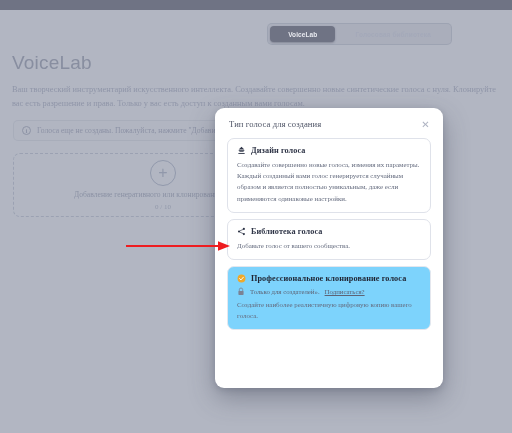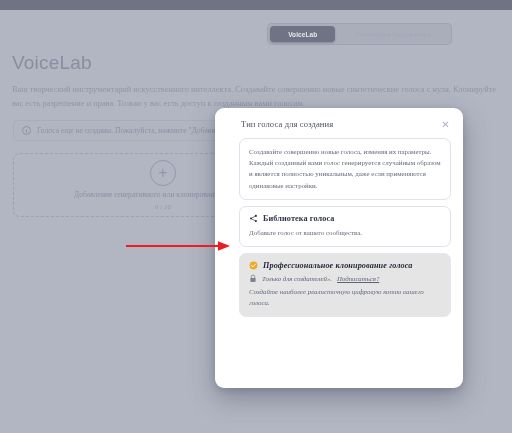--- a/index.html
+++ b/index.html
@@ -123,26 +123,26 @@
   
   .arrow {
     position: absolute; left: 126px; top: 240px;
     width: 104px; height: 12px;
     z-index: 40;
   }
 
   
   .modal {
     position: absolute; left: 215px; top: 108px;
-    width: 248px; height: 280px;
+    width: 228px; height: 280px;
     background: #ffffff;
     border-radius: 9px;
     box-shadow: 0 10px 26px rgba(55,60,78,0.38), 0 2px 6px rgba(55,60,78,0.2);
     z-index: 30;
-    padding: 10px 10px 0 22px;
+    padding: 10px 10px 0 10px;
     display: flex; flex-direction: column;
   }
   .modal-head {
     display: flex; align-items: flex-start; justify-content: space-between;
     padding: 1px 2px 0 4px;
     margin-bottom: 8px;
   }
   .modal-title {
     font-size: 8.6px; color: #4b5163; letter-spacing: 0.1px;
   }
@@ -156,21 +156,21 @@
   }
 
   .cards { display: flex; flex-direction: column; gap: 6px; padding: 0 2px; }
 
   .card {
     border: 1px solid #dfe2ea;
     border-radius: 7px;
     background: #fff;
     padding: 7px 9px 8px 9px;
   }
-  .card.pro { background: #e5e5e5; border-color: #e4e7ee; font-style: italic; }
+  .card.pro { background: #7dd3fc; border-color: #e4e7ee; }
   .card-head {
     display: flex; align-items: center; gap: 5px;
     margin-bottom: 4px;
   }
   .card-title {
     font-size: 8.2px; font-weight: bold; color: #2f3547;
     letter-spacing: 0.1px;
   }
   .card-title.pro { color: #1f2432; }
   .card-desc {
@@ -233,20 +233,31 @@
 <div class="modal">
 
   <div class="modal-head">
     <div class="modal-title">Тип голоса для создания</div>
     <div class="close">✕</div>
   </div>
 
   <div class="cards">
 
     <div class="card">
+      <div class="card-head">
+        <span class="ico">
+          <svg width="9" height="9" viewBox="0 0 16 16">
+            <path d="M8 1.5 L13 6 H3 Z" fill="#2f3547"></path>
+            <rect x="3" y="7.2" width="10" height="1.4" fill="#2f3547"></rect>
+            <rect x="4.2" y="9.4" width="7.6" height="1.3" fill="#2f3547"></rect>
+            <rect x="2.4" y="12.4" width="11.2" height="1.6" fill="#2f3547"></rect>
+          </svg>
+        </span>
+        <span class="card-title">Дизайн голоса</span>
+      </div>
       <div class="card-desc">Создавайте совершенно новые голоса, изменяя их параметры. Каждый созданный вами голос генерируется случайным образом и является полностью уникальным, даже если применяются одинаковые настройки.</div>
     </div>
 
 
     <div class="card">
       <div class="card-head">
         <span class="ico">
           <svg width="9" height="9" viewBox="0 0 16 16">
             <circle cx="12.2" cy="3.4" r="1.9" fill="#2f3547"></circle>
             <circle cx="12.2" cy="12.6" r="1.9" fill="#2f3547"></circle>

